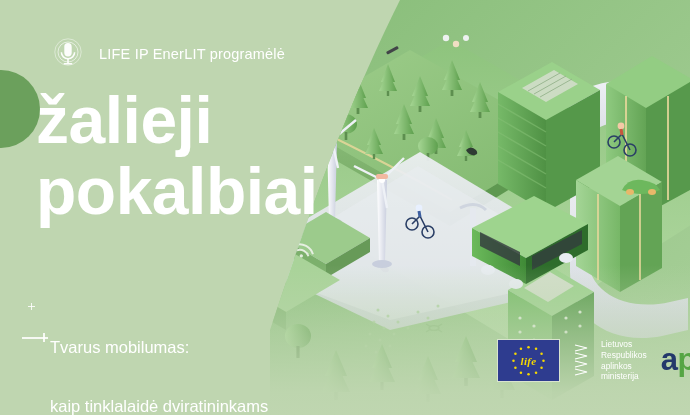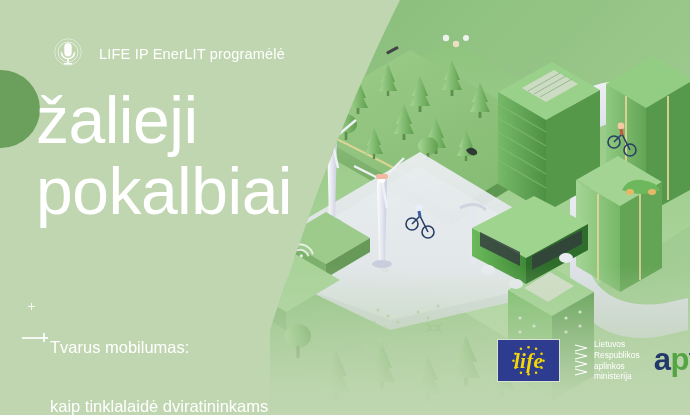--- a/index.html
+++ b/index.html
@@ -58,21 +58,21 @@
     white-space:nowrap;
   }
 
   
   .title {
     position:absolute;
     left:36px; top:88px;
     z-index:6;
     color:#ffffff;
     font-size:66px;
-    font-weight:400;
+    font-weight:700;
     line-height:0.98;
     letter-spacing:-0.5px;
     white-space:nowrap;
   }
   .title .ln { display:block; }
   .title .ln2 { margin-top:6px; }
 
   
   .subtitle {
     position:absolute;
@@ -131,26 +131,26 @@
   }
   .life-stars { position:absolute; inset:0; }
   .life-word {
     position:absolute; left:0; right:0; top:50%;
     transform:translateY(-50%);
     text-align:center;
     color:#f5d800;
     font-family:"Liberation Serif", serif;
     font-style:italic;
     font-weight:700;
-    font-size:21px;
+    font-size:11px;
     letter-spacing:.3px;
   }
 
   .ministry {
-    display:flex; align-items:center; gap:5px; flex:none;
+    display:flex; align-items:center; gap:12px; flex:none;
   }
   .ministry-mark { width:15px; height:36px; display:block; }
   .ministry-text {
     color:#ffffff;
     font-size:8.4px;
     line-height:1.28;
     font-weight:400;
     white-space:nowrap;
   }
   .ministry-text span { display:block; }

